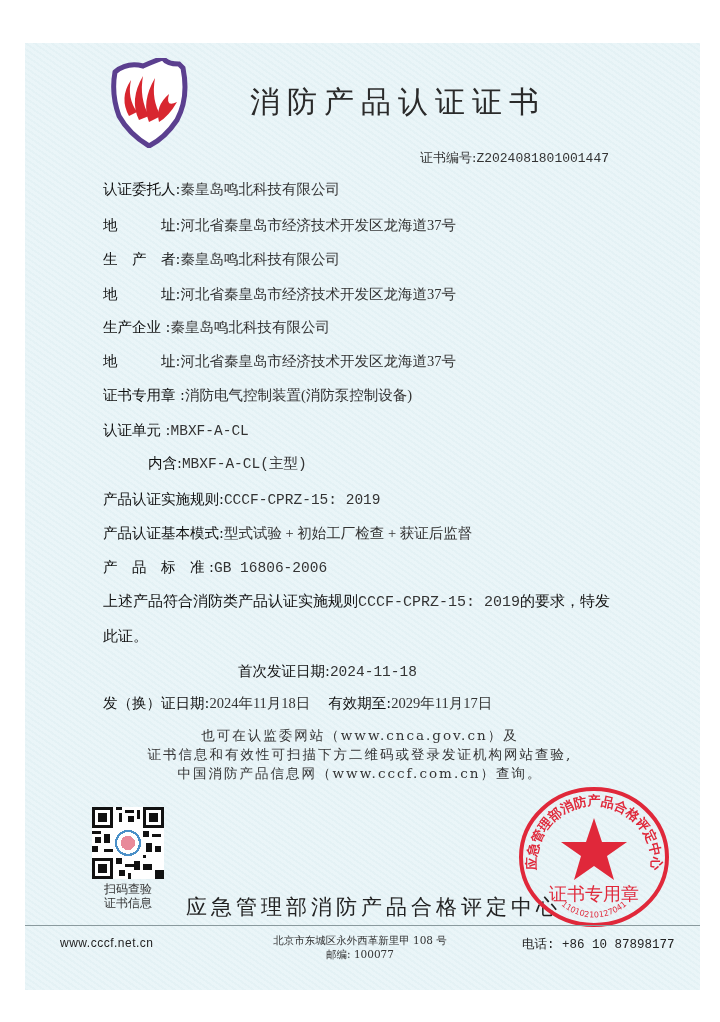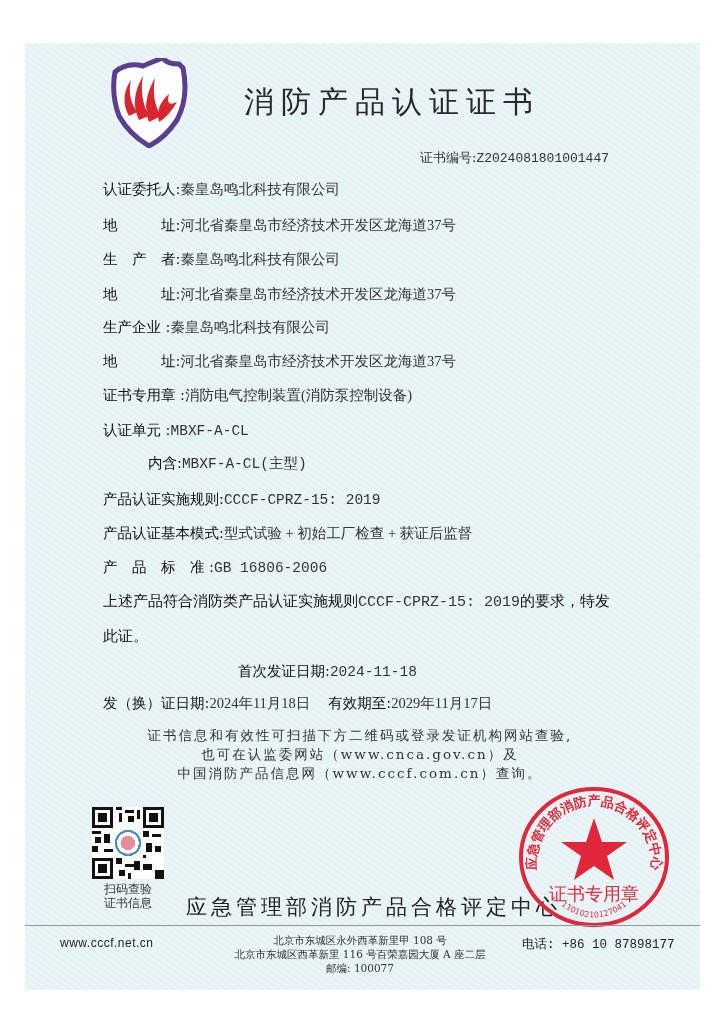--- a/index.html
+++ b/index.html
@@ -9,21 +9,21 @@
   }
   .sheet {
     position:absolute; left:25px; top:43px; width:675px; height:947px;
     background:
       repeating-linear-gradient(35deg, rgba(200,225,230,0.18) 0 2px, rgba(255,255,255,0) 2px 5px),
       #eaf5f8;
   }
   .abs { position:absolute; }
   .logo { left:107px; top:58px; width:86px; height:90px; }
   .title {
-    left:244px; top:82px; font-size:30px; letter-spacing:7px; color:#2a2a2a;
+    left:250px; top:82px; font-size:30px; letter-spacing:7px; color:#2a2a2a;
     font-family: Liberation Serif, serif; font-weight:normal;
   }
   .certno { left:420px; top:149px; font-size:13px; color:#333; }
   .row { position:absolute; left:103px; font-size:14.5px; white-space:nowrap; color:#222; }
   .lbl { font-weight:normal; font-family: "DejaVu Sans", "Liberation Sans", sans-serif; color:#111; }
   .val { font-family: Liberation Serif, serif; color:#333; }
   .mono { font-family: "Liberation Mono", "DejaVu Sans Mono", monospace; }
   .notice { position:absolute; left:0; width:720px; text-align:center; font-size:13.5px; color:#333; line-height:19px; letter-spacing:2px; }
   .qr { left:92px; top:807px; width:72px; height:72px; }
   .qr-cap { left:92px; top:882px; width:72px; text-align:center; font-size:12px; line-height:14px; color:#333; font-family:"DejaVu Sans","Liberation Sans",sans-serif; }
@@ -98,22 +98,22 @@
 </div>
 
 <div class="row" style="top:662px; left:238px">
   <span class="lbl">首次发证日期:</span><span class="val mono">2024-11-18</span>
 </div>
 <div class="row" style="top:694px">
   <span class="lbl">发（换）证日期:</span><span class="val">2024年11月18日</span><span style="display:inline-block;width:18px"></span><span class="lbl">有效期至:</span><span class="val">2029年11月17日</span>
 </div>
 
 <div class="notice" style="top:726px">
+  <div>也可在认监委网站（www.cnca.gov.cn）及</div>
   <div>证书信息和有效性可扫描下方二维码或登录发证机构网站查验,</div>
-  <div>也可在认监委网站（www.cnca.gov.cn）及</div>
   <div>中国消防产品信息网（www.cccf.com.cn）查询。</div>
 </div>
 
 <svg class="abs qr" viewBox="0 0 24 24" shape-rendering="crispEdges">
   <rect width="24" height="24" fill="#ffffff"></rect>
   <rect x="0" y="0" width="7" height="7" fill="#111"></rect>
     <rect x="1" y="1" width="5" height="5" fill="#fff"></rect>
     <rect x="2" y="2" width="3" height="3" fill="#111"></rect>
   <rect x="17" y="0" width="7" height="7" fill="#111"></rect>
     <rect x="18" y="1" width="5" height="5" fill="#fff"></rect>
@@ -169,16 +169,15 @@
   <text font-size="8" fill="#e0283a" font-family="DejaVu Sans, sans-serif">
     <textPath href="#sealBottom" startOffset="50%" text-anchor="middle">11010210127041</textPath>
   </text>
 </svg>
 
 <div class="abs divider"></div>
 
 <div class="abs footer-left">www.cccf.net.cn</div>
 <div class="abs footer-mid">
   <div>北京市东城区永外西革新里甲 108 号</div>
-  <div>北京市东城区西革新里 116 号百荣嘉园大厦 A 座二层</div>
   <div>邮编: 100077</div>
 </div>
 <div class="abs footer-right">电话: +86 10 87898177</div>
 
 </body></html>

